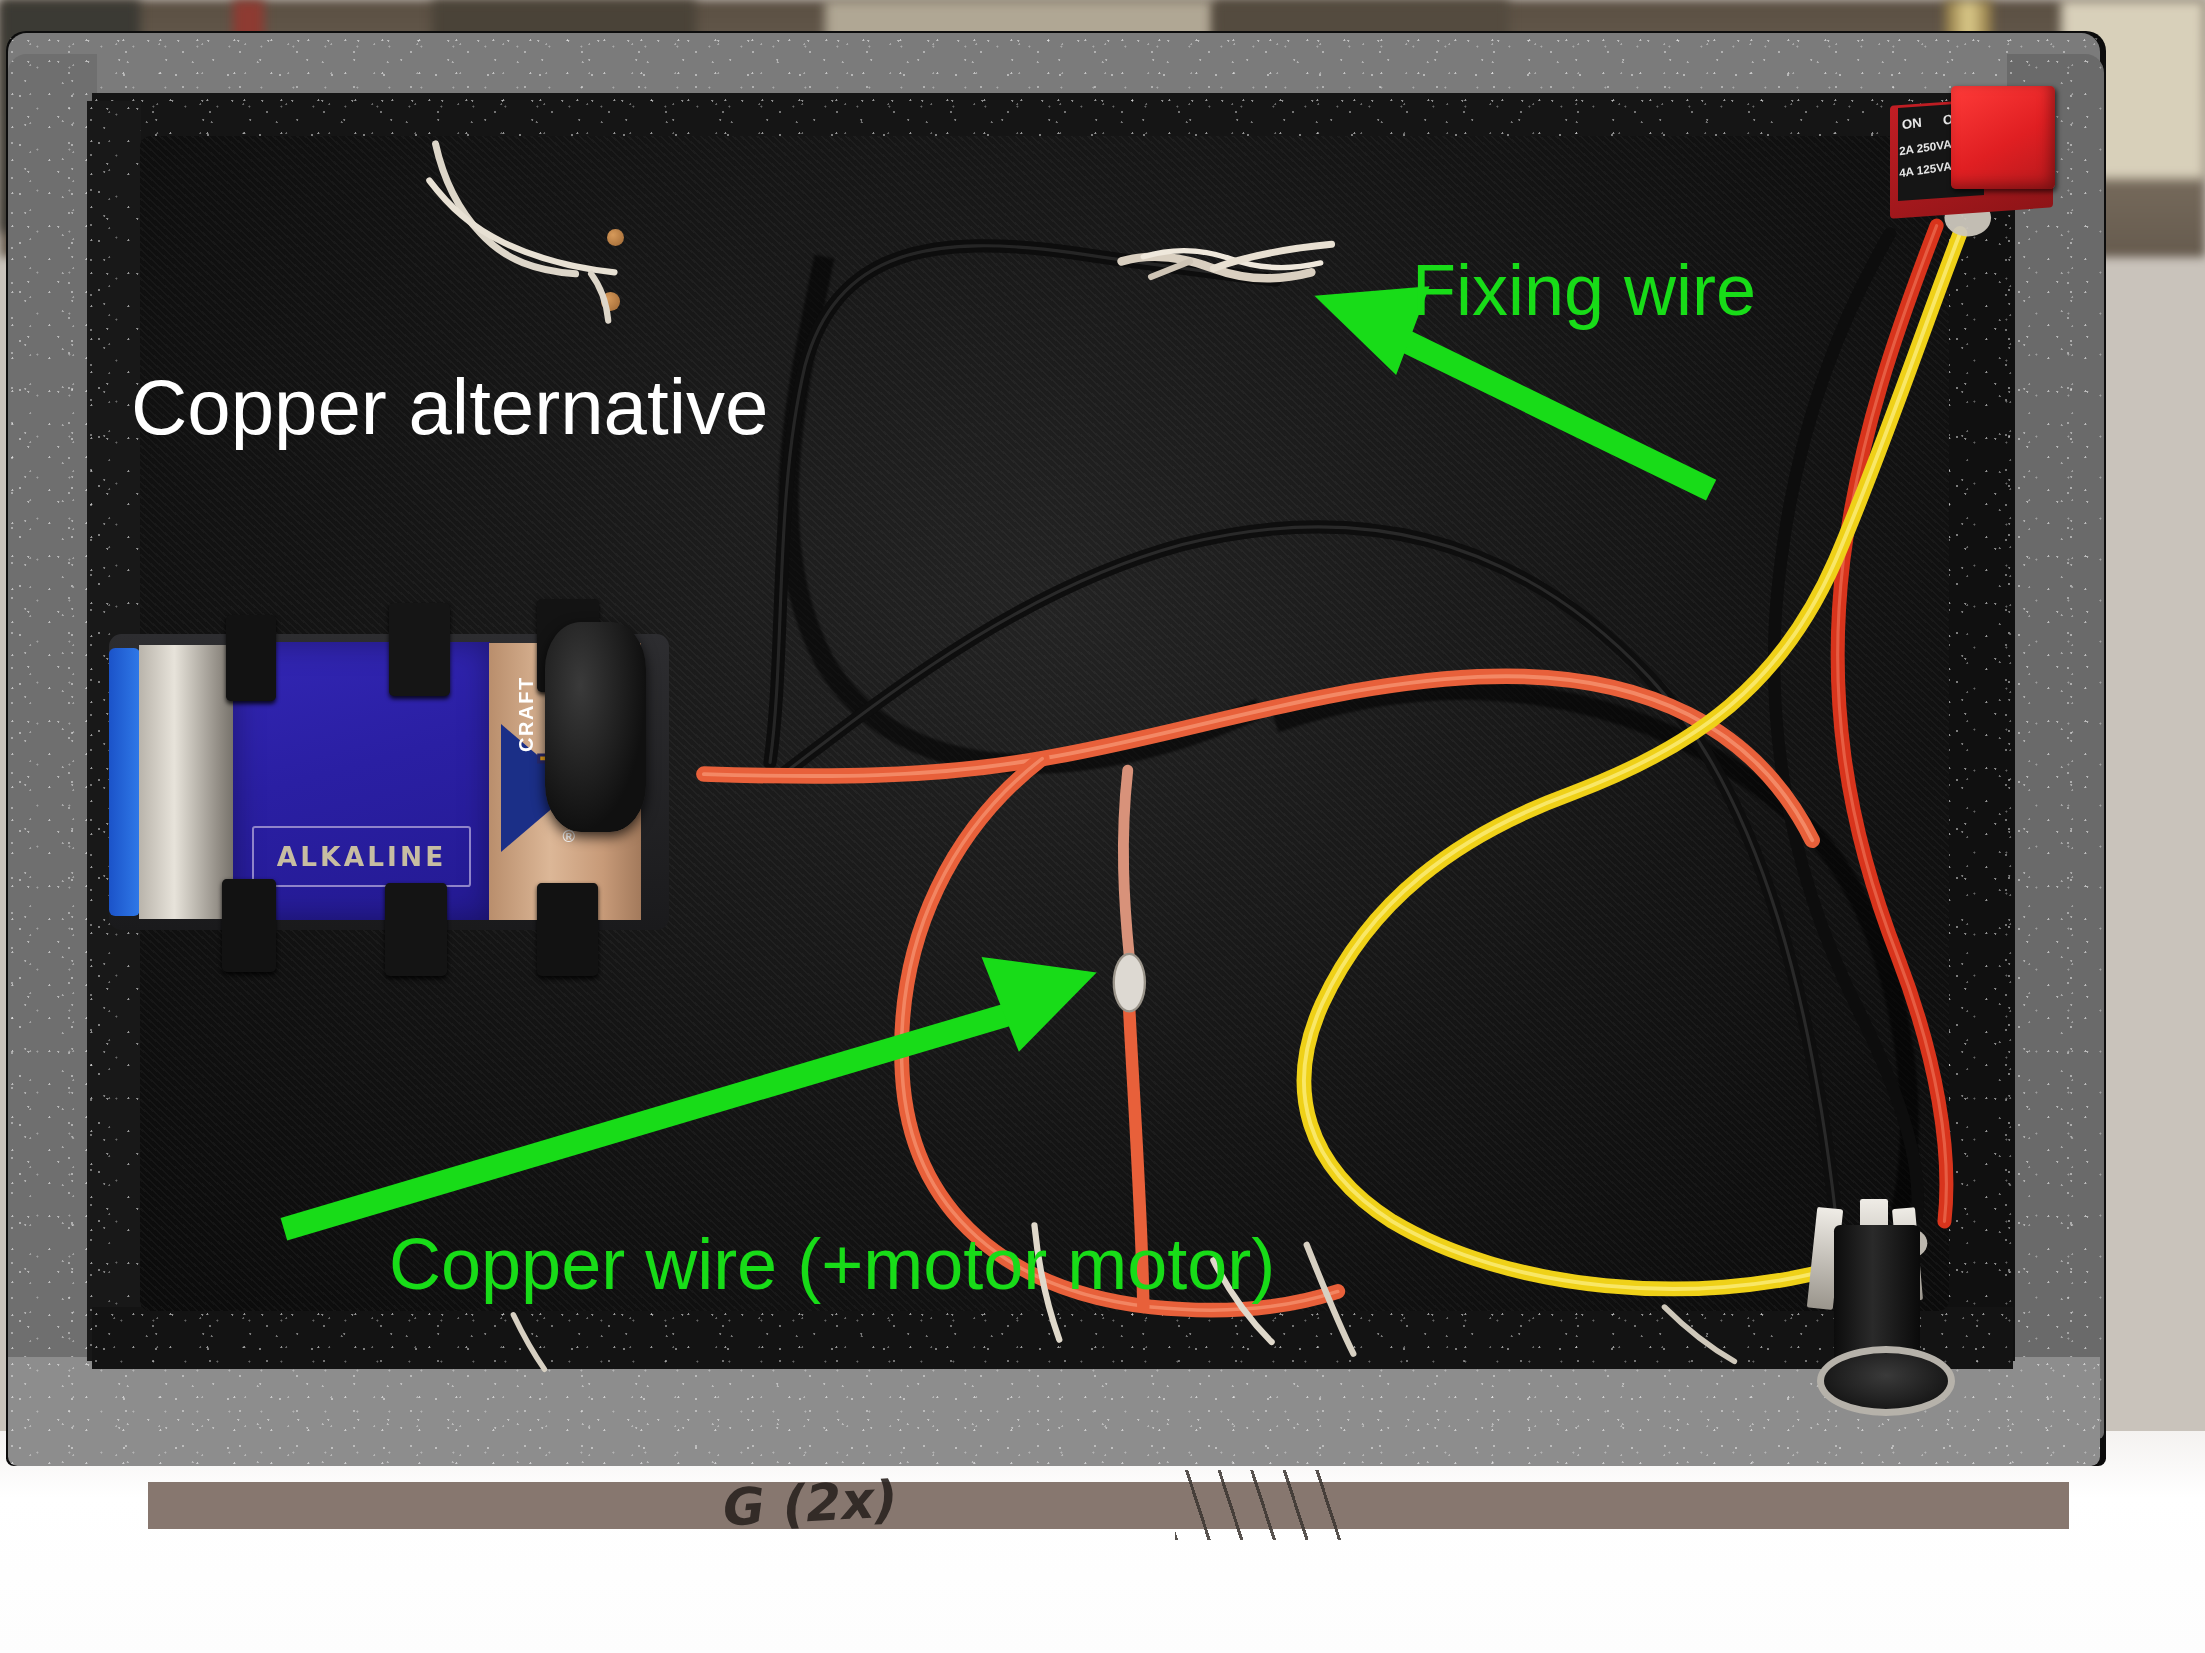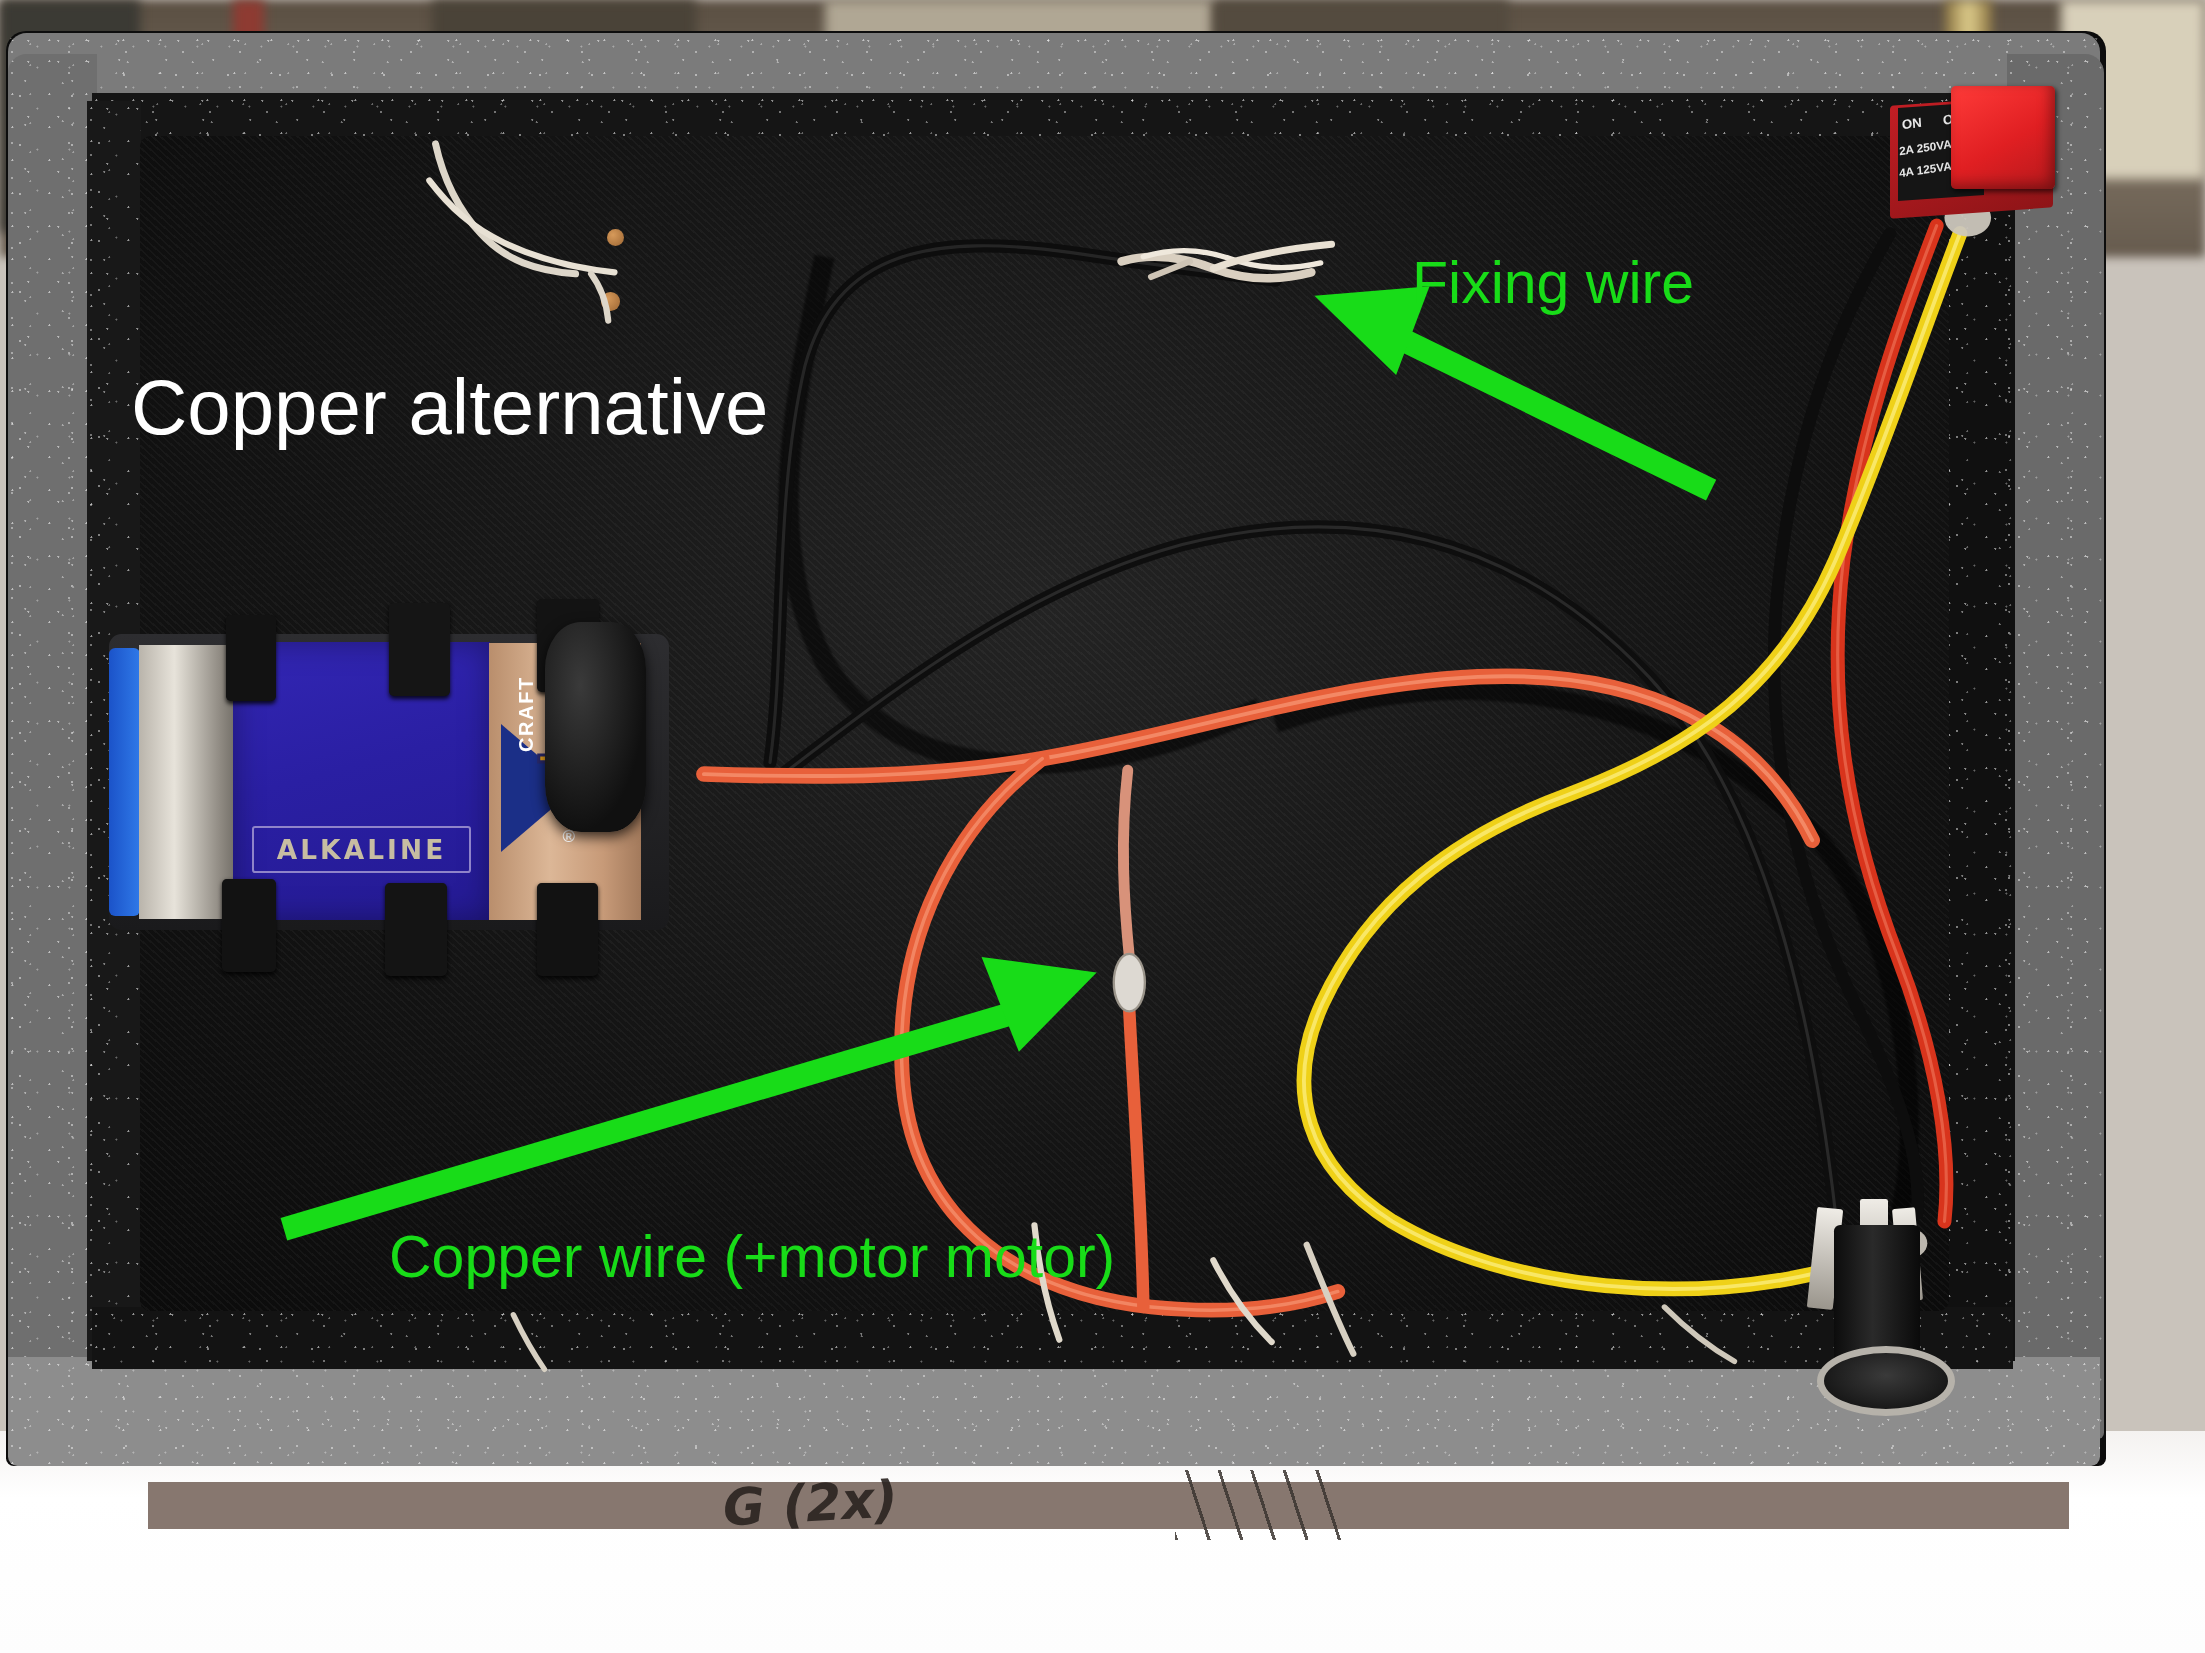--- a/index.html
+++ b/index.html
@@ -51,21 +51,21 @@
     background:linear-gradient(90deg,#1b53c9,#2f79e8);}
   .batt-metal{position:absolute;left:30px;top:11px;width:101px;height:274px;
     background:linear-gradient(90deg,#b9b4ab,#e7e3da 35%,#908b83 80%,#6a665f);}
   .batt-label{position:absolute;left:124px;top:7.8px;width:257px;height:278px;
     background:linear-gradient(165deg,#3226b4,#2a1fa3 45%,#241a93);
     box-shadow:inset 0 0 31px rgba(0,0,0,.35);}
   .batt-brand{position:absolute;left:0;right:0;top:118px;text-align:center;
     font-family:"DejaVu Sans",sans-serif;font-weight:bold;font-style:italic;font-size:58px;
     color:#b9a98a;text-shadow:0.8px 1.6px 0 #17116a;letter-spacing:-1.6px;}
   .batt-sub{position:absolute;left:18.7px;right:18.7px;top:184px;text-align:center;
-    border:2.3px solid #8f84c9;border-radius:3.1px;padding:6px 0;
+    border:2.3px solid #8f84c9;border-radius:3.1px;padding:13px 0;
     font-family:"DejaVu Sans",sans-serif;font-weight:bold;font-size:26.4px;
     color:#c7bda2;letter-spacing:3.1px;}
   .batt-copper{position:absolute;left:380px;top:9.3px;width:152px;height:277px;
     background:linear-gradient(90deg,#b98e6c,#dcb797 40%,#c79a78 75%,#a37a5c);}
   .top-logo{position:absolute;left:12.4px;top:75px;width:128px;height:140px;}
   .top-tri{position:absolute;left:0;top:6.2px;width:0;height:0;
     border-top:64px solid transparent;border-bottom:64px solid transparent;border-left:75px solid #1b2f87;}
   .top-craft{position:absolute;left:14px;top:34px;font-size:20px;font-weight:bold;color:#fff;
     font-family:"Liberation Sans",sans-serif;transform:rotate(-90deg);transform-origin:left top;
     letter-spacing:1.6px;}
@@ -96,21 +96,21 @@
   .jack-ring{position:absolute;left:4.7px;top:152px;width:124px;height:56px;
     border:7.8px solid #b6b2aa;border-radius:50%;
     background:radial-gradient(ellipse at 50% 40%,#3a3a3a,#0b0b0b);}
   .jack-tab{position:absolute;background:linear-gradient(180deg,#efece6,#9a958c);border-radius:2.3px;}
 
   
   svg.wires{position:absolute;left:0;top:0;width:2205px;height:1654px;}
 
   
   .anno{position:absolute;white-space:nowrap;font-family:"Liberation Sans",sans-serif;}
-  .anno-green{color:#18dc18;font-size:59px;font-weight:500;}
+  .anno-green{color:#18dc18;font-size:72px;font-weight:500;}
   .anno-white{color:#ffffff;font-size:78px;font-weight:400;}
 
   .mount-hole{position:absolute;border-radius:50%;
     background:radial-gradient(circle at 35% 35%,#d79a5a,#9c6633);}
 </style>
 </head>
 <body>
 
 <div id="stage">
 

